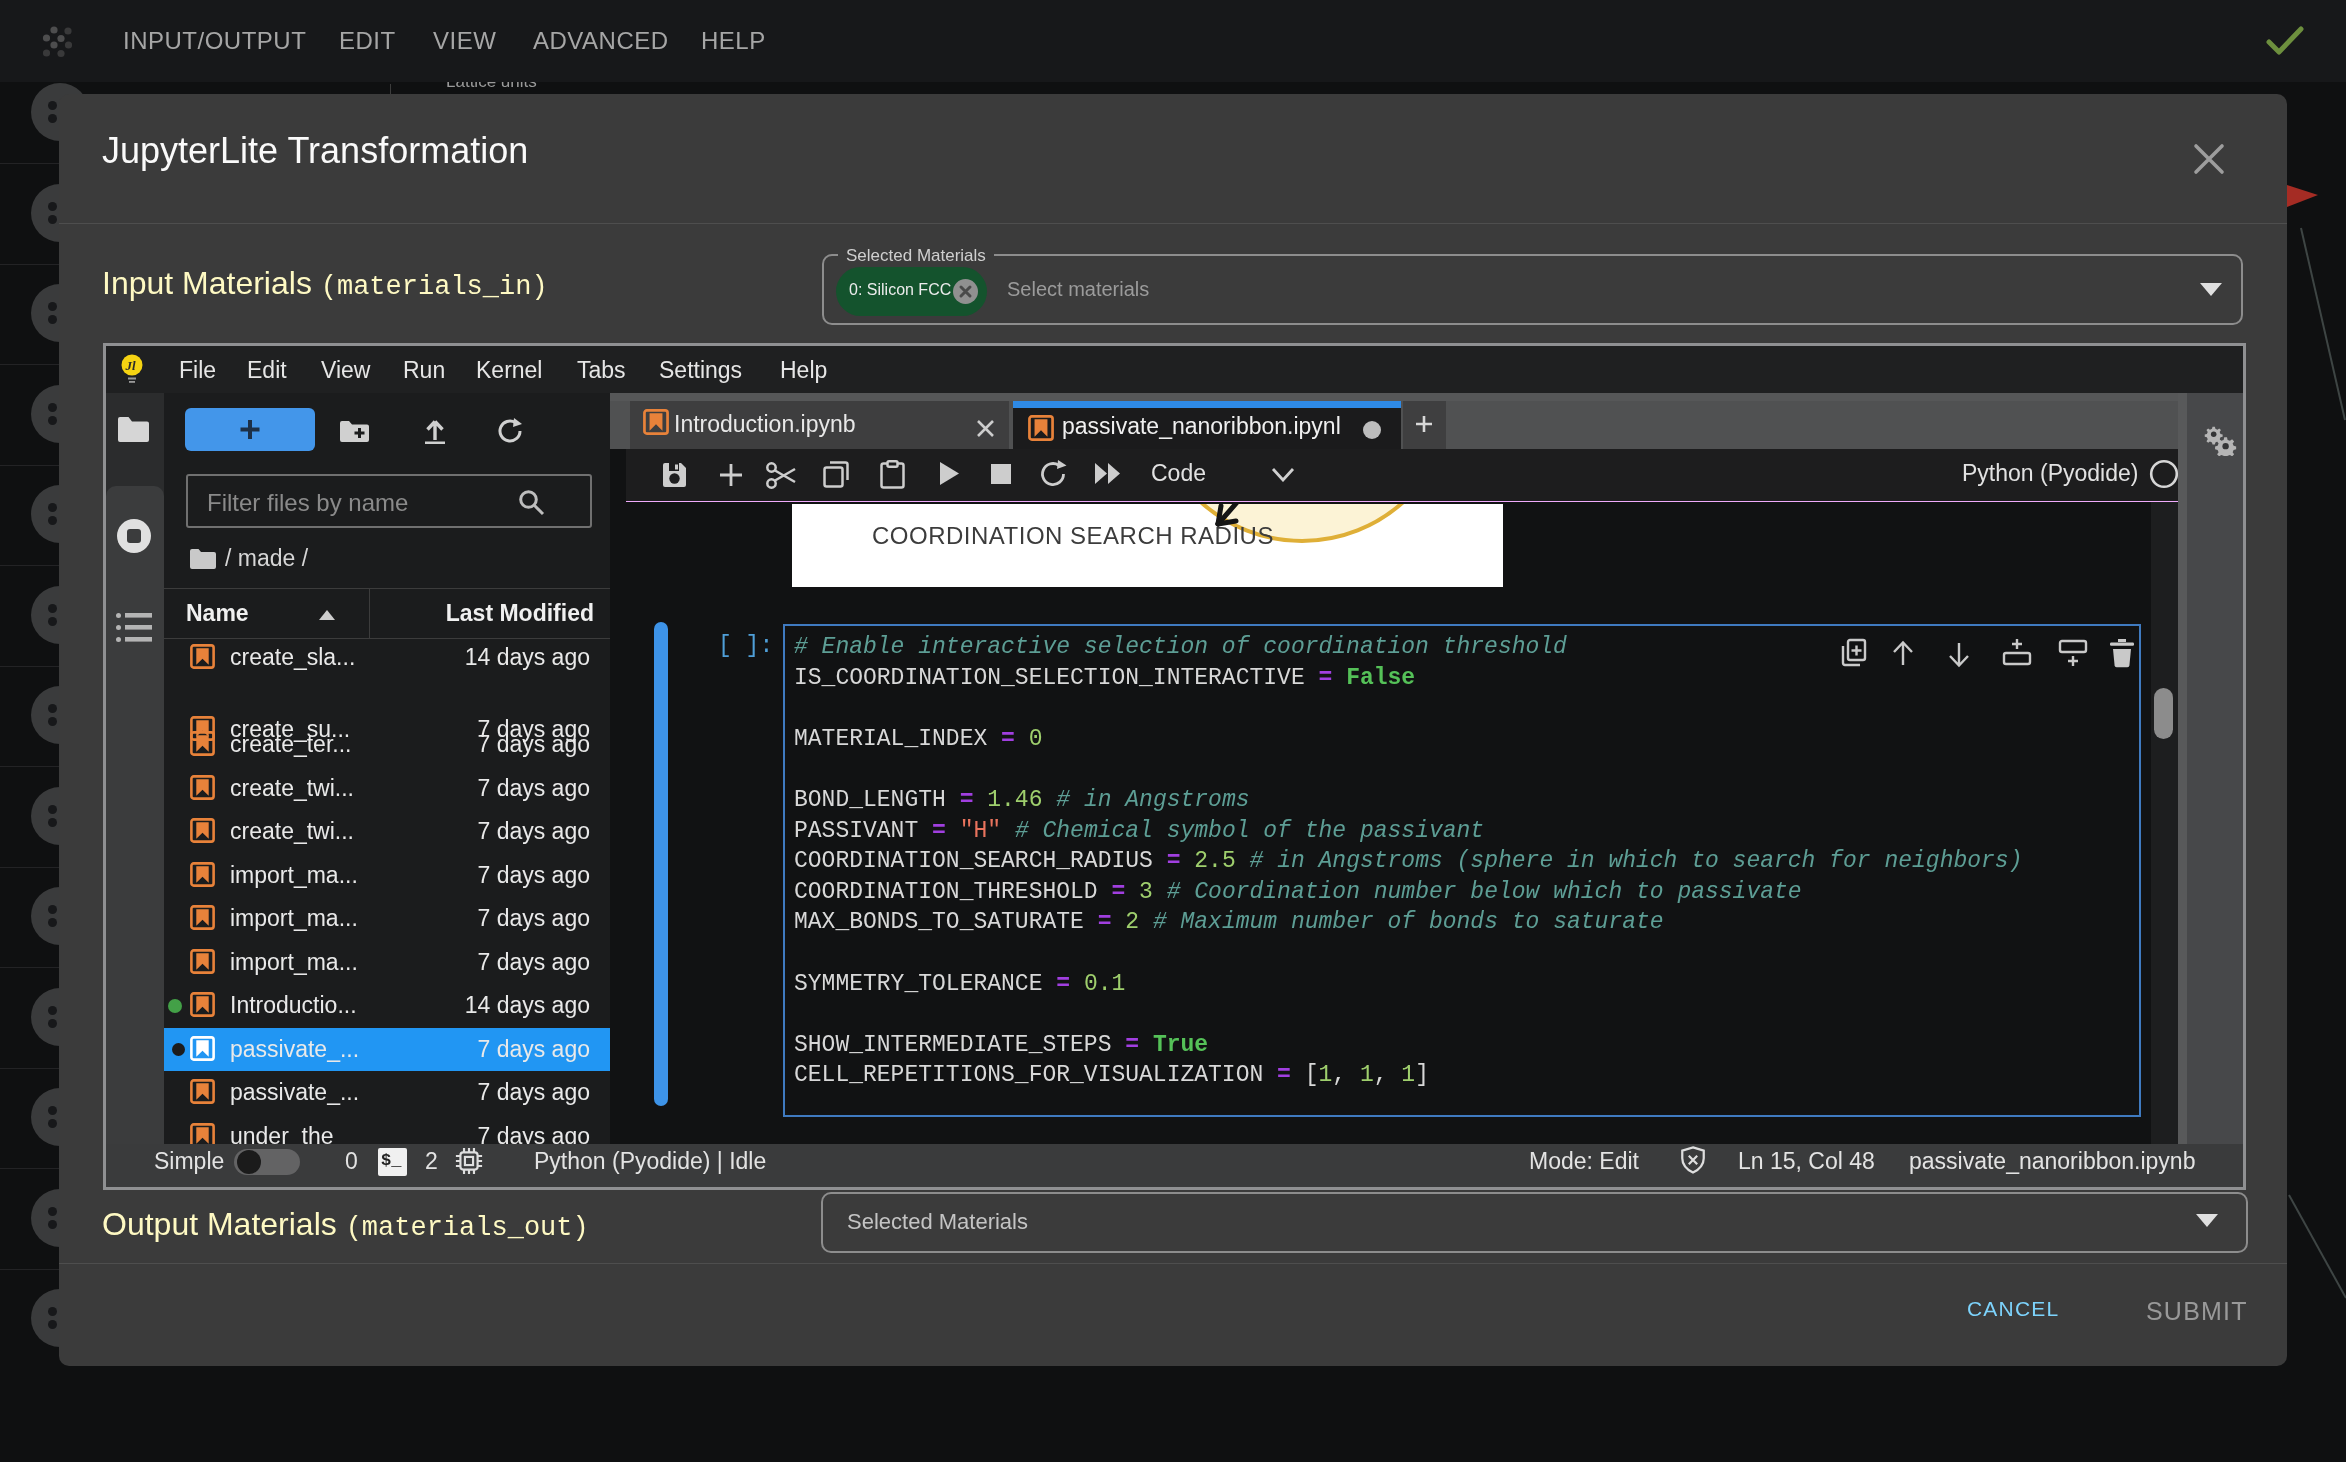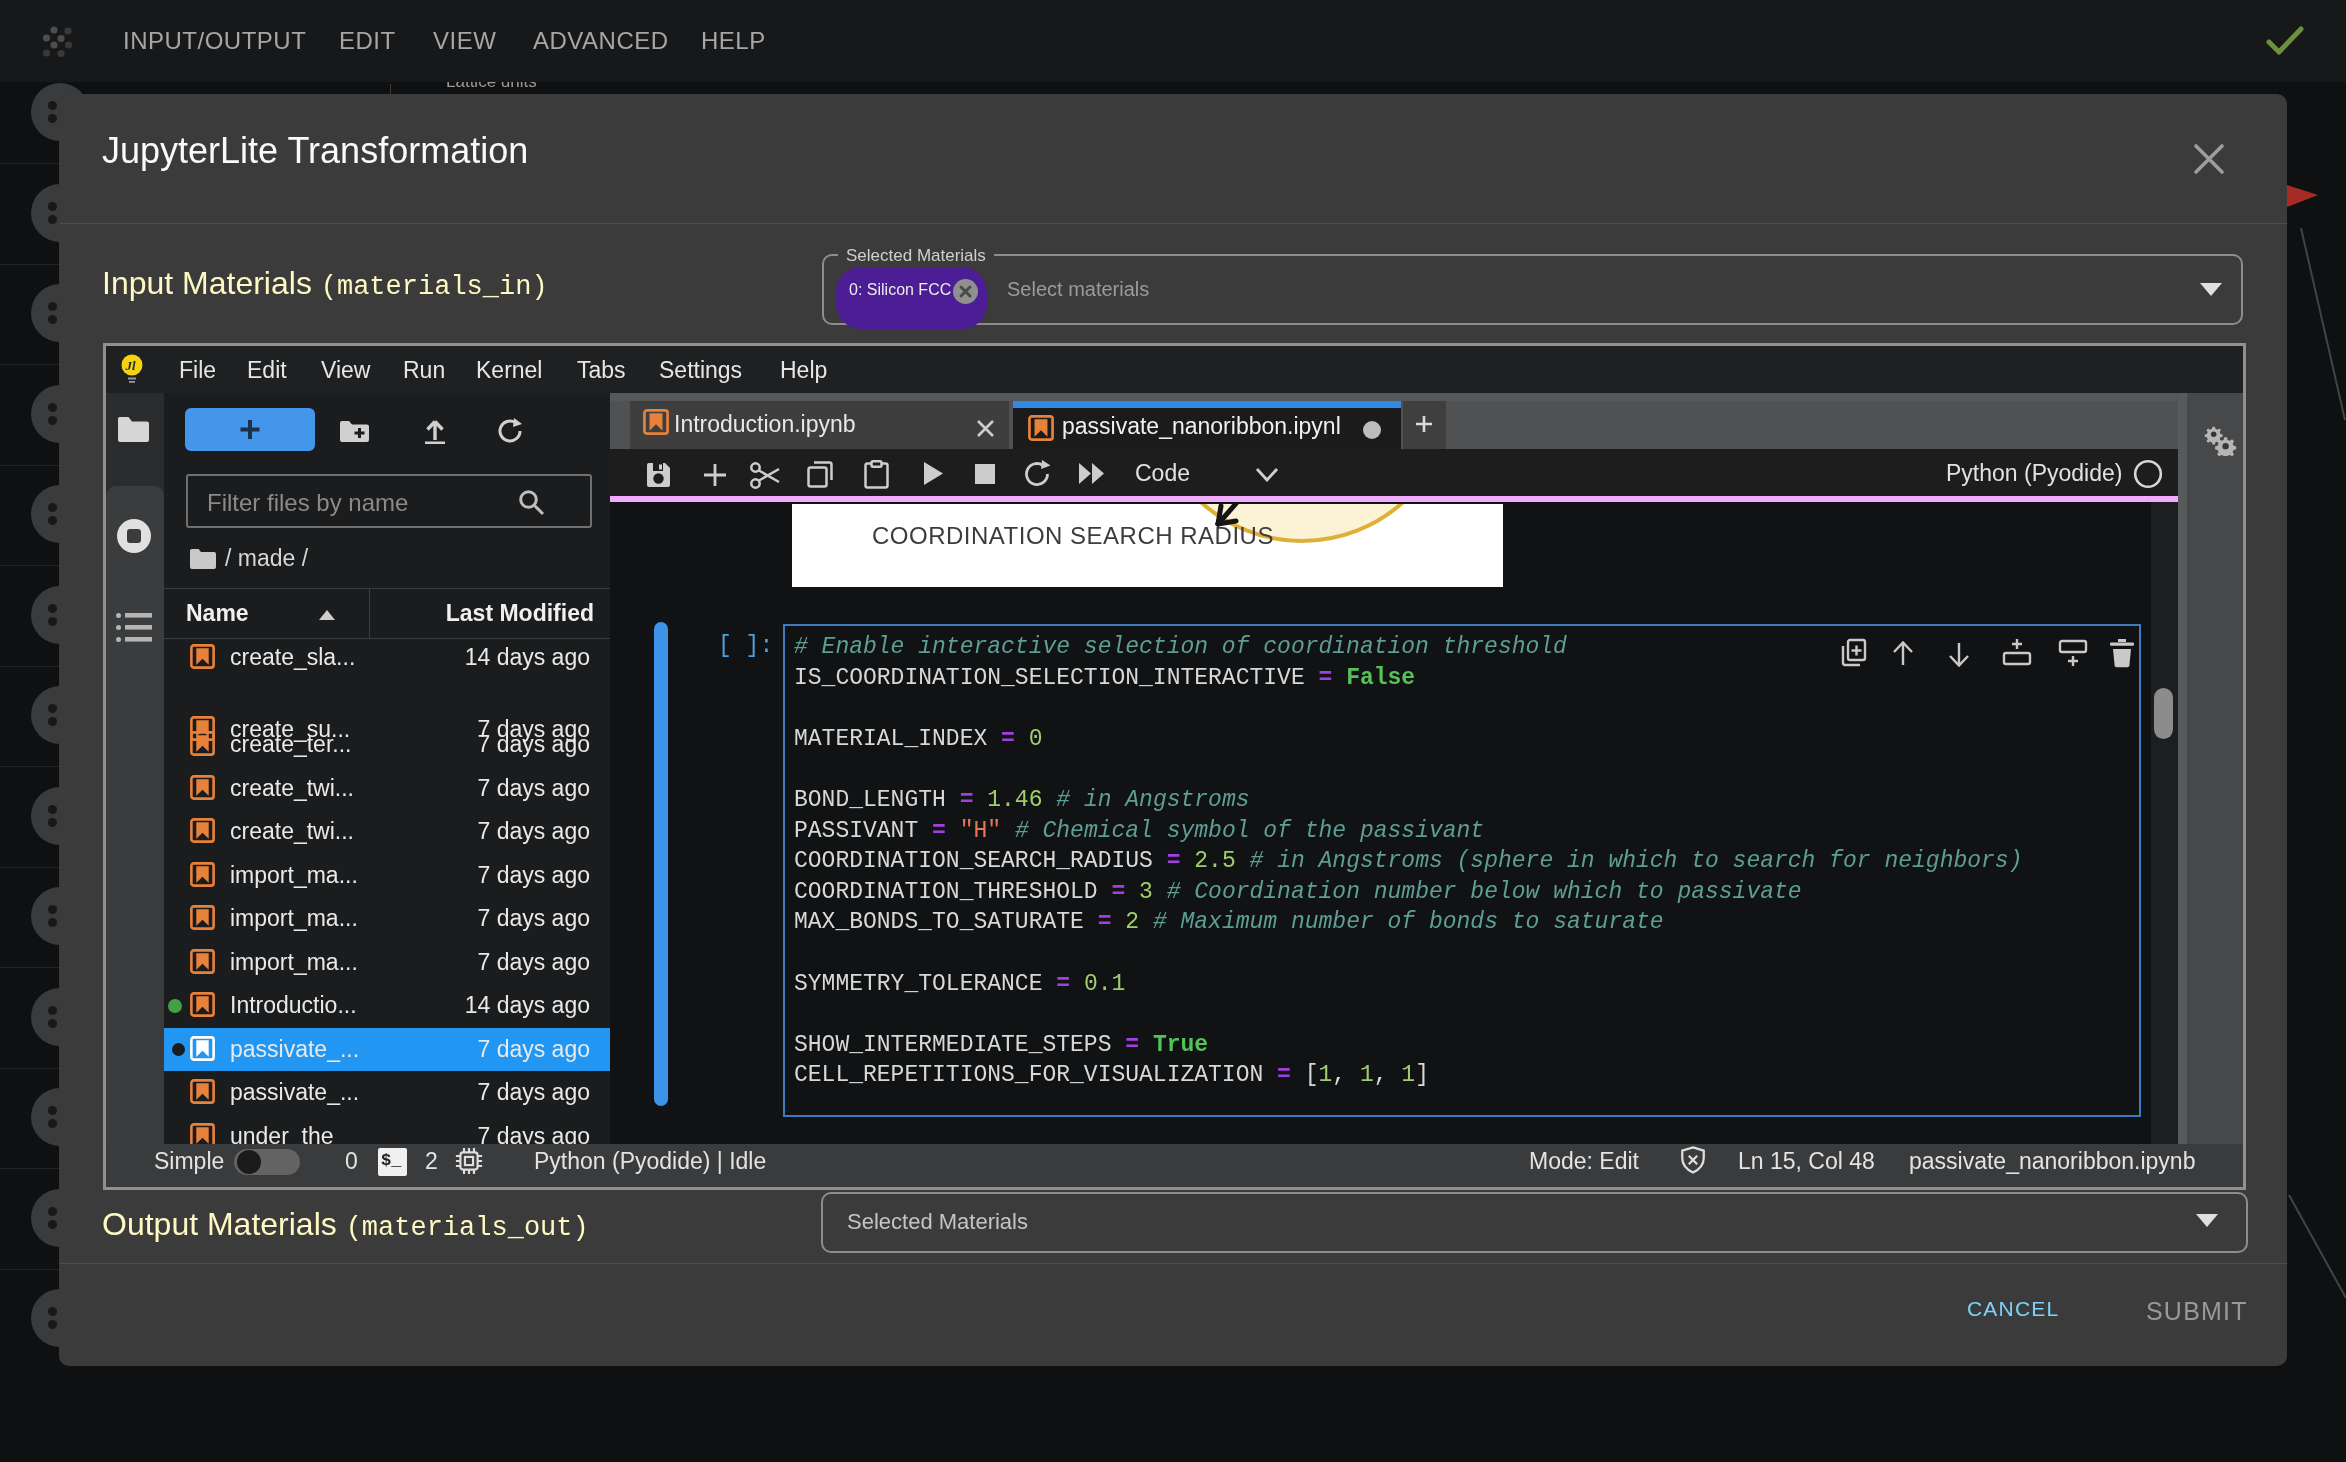--- a/index.html
+++ b/index.html
@@ -38,21 +38,21 @@
   #filterbox span { position:absolute; left:19px; top:13px; font-size:24px; color:#8a8a8a; }
 
   .frow { position:absolute; left:0; width:446px; height:43.5px; }
   .frow .nm { position:absolute; left:66px; top:8px; font-size:23px; color:#e9e9e9; }
   .frow .dt { position:absolute; right:20px; top:8px; font-size:23px; color:#e9e9e9; }
   .nbicon { position:absolute; left:26px; top:8px; }
 
   #nbarea { position:absolute; left:504px; top:47px; width:1568px; height:751px; background:#111213; }
   #tabstrip { position:absolute; left:0; top:0; width:1633px; height:8px; background:#565758; }
   .tab { position:absolute; font-size:23px; }
-  #nbtoolbar { position:absolute; left:0; top:56px; width:1568px; height:53px; background:#1d1d1e; border-bottom:6px solid #f0abfc; }
+  #nbtoolbar { position:absolute; left:16px; top:56px; width:1568px; height:53px; background:#1d1d1e; border-bottom:1px solid #f0abfc; }
 
   #rsidebar { position:absolute; left:2072px; top:47px; width:65px; height:751px; background:#47484a; border-left:9px solid #58595a; }
 
   #statusbar { position:absolute; left:0; top:798px; width:2137px; height:43px; background:#3a3b3c; font-size:23px; color:#e3e3e3; }
   #statusbar span { position:absolute; top:4px; }
 
   #cell { position:absolute; left:173px; top:231px; width:1358px; height:493px; background:#111213; border:2px solid #3f7ac0; }
   #code { position:absolute; left:9px; top:6px; font-size:23px; line-height:30.6px; white-space:pre; color:#d8d8d8; font-family:"Liberation Mono", monospace; }
   #code .c { color:#5d9e95; font-style:italic; }
   #code .o { color:#a13fe0; font-weight:bold; }
@@ -152,21 +152,21 @@
   <div id="mtitle">JupyterLite Transformation</div>
   <svg class="abs" style="left:2132px;top:47px" width="36" height="36" viewBox="0 0 36 36">
       <path d="M5 5 L31 31 M31 5 L5 31" stroke="#9d9d9d" stroke-width="3.6" stroke-linecap="round"></path>
     </svg>
   <div class="hdiv" style="top:129px"></div>
 
   <div class="sectlabel abs" style="left:43px;top:171px">Input Materials <span class="mono">(materials_in)</span></div>
   <div class="selbox" style="left:763px;top:160px;width:1421px;height:71px">
     <div class="sellabel" style="left:14px">Selected Materials</div>
   </div>
-  <div class="abs" style="left:777px;top:173px;width:151px;height:62px;border-radius:25px;background:#4c1d95">
+  <div class="abs" style="left:777px;top:173px;width:151px;height:49px;border-radius:25px;background:#14532d">
     <span class="abs" style="left:13px;top:14px;font-size:16px;color:#ececec">0: Silicon FCC</span>
     <div class="abs" style="left:117px;top:12px;width:25px;height:25px;border-radius:13px;background:#909090">
       <svg width="25" height="25" viewBox="0 0 25 25">
           <path d="M8 8 L17 17 M17 8 L8 17" stroke="#4a4a4a" stroke-width="3" stroke-linecap="round"></path>
         </svg>
     </div>
   </div>
   <span class="abs" style="left:948px;top:184px;font-size:20px;color:#9b9b9b">Select materials</span>
   <div class="dropdown-arrow" style="left:2141px;top:189px"></div>
 

